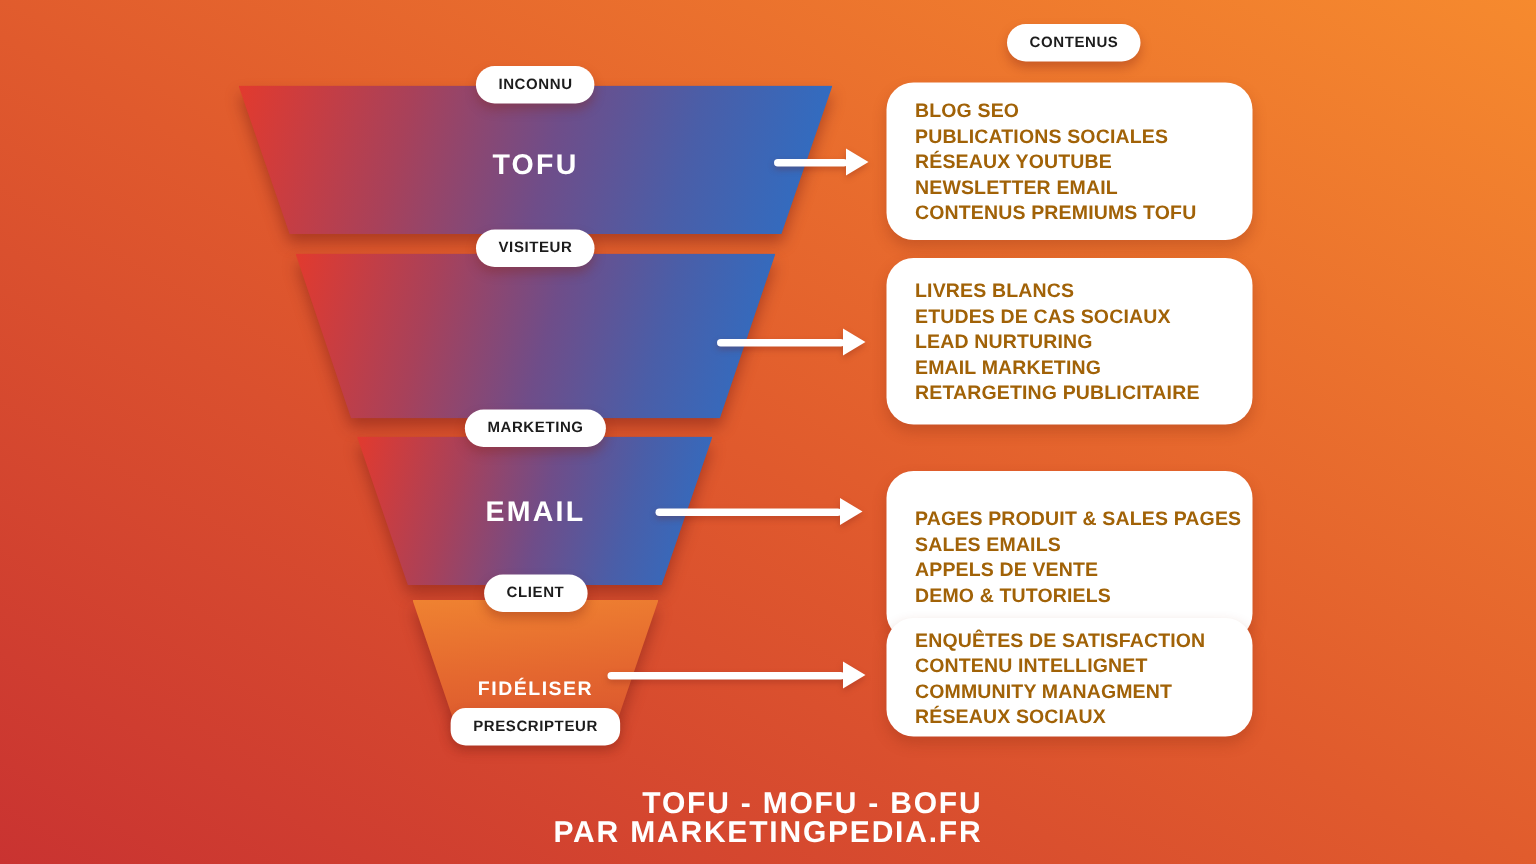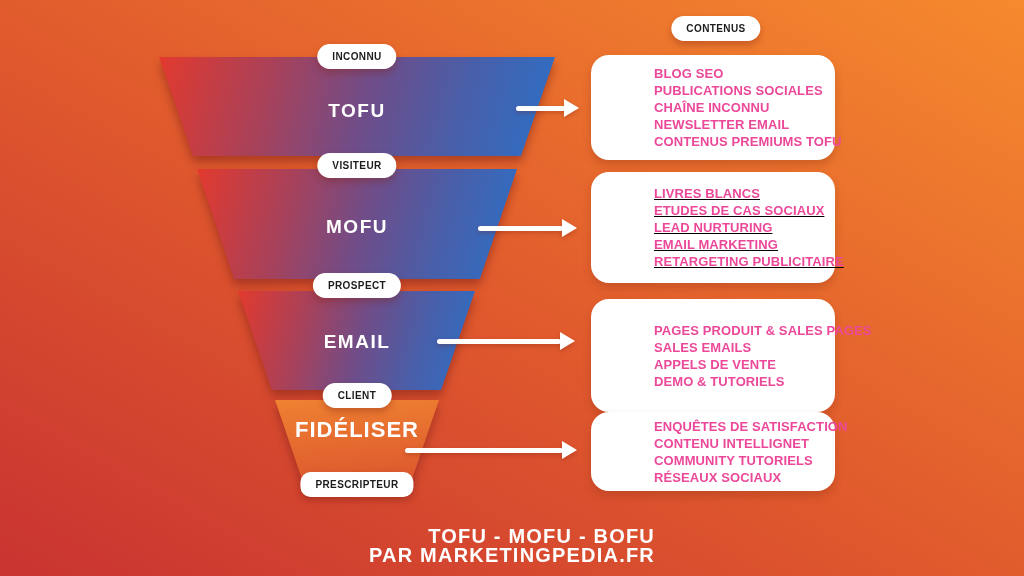--- a/index.html
+++ b/index.html
@@ -26,21 +26,21 @@
 
   
   .stage {
     position:absolute; left:357px; transform:translateX(-50%);
     color:#ffffff; font-weight:700; font-size:19px; letter-spacing:1.5px;
     line-height:32px; white-space:nowrap;
   }
   .stage.t1 { top:95px; }
   .stage.t2 { top:211px; }
   .stage.t3 { top:326px; }
-  .stage.t4 { top:419px; font-size:22px; line-height:22px; letter-spacing:1px; }
+  .stage.t4 { top:448px; font-size:13px; line-height:22px; letter-spacing:1px; }
 
   
   .pill {
     position:absolute; left:357px; transform:translateX(-50%);
     background:#ffffff; color:#1c1c1c; font-weight:700; font-size:10px;
     letter-spacing:.4px; padding:7px 15px; border-radius:16px; white-space:nowrap;
     box-shadow:0 4px 7px rgba(130,35,20,.35);
   }
   .pill.p1 { top:44px; }
   .pill.p2 { top:153px; }
@@ -61,25 +61,25 @@
   .arrow.a3 { left:437px; top:332px; width:138px; height:18px; }
   .arrow.a4 { left:405px; top:441px; width:172px; height:18px; }
 
   
   .cbox {
     position:absolute; left:591px; width:244px; box-sizing:border-box;
     background:#ffffff; border-radius:18px; padding:0 19px;
     display:flex; flex-direction:column; justify-content:center;
     box-shadow:0 5px 9px rgba(140,45,20,.3);
   }
-  .cbox .line { color:#ec4899; font-weight:700; font-size:13px;
-                line-height:17px; letter-spacing:.1px; white-space:nowrap;margin-left:44px; }
+  .cbox .line { color:#a16207; font-weight:700; font-size:13px;
+                line-height:17px; letter-spacing:.1px; white-space:nowrap; }
   .cbox.b1 { top:55px;  height:105px; }
-  .cbox.b2 { top:172px; height:111px;text-decoration:underline; }
-  .cbox.b3 { top:299px; height:113px;  }
+  .cbox.b2 { top:172px; height:111px; }
+  .cbox.b3 { top:314px; height:113px;  }
   .cbox.b4 { top:412px; height:79px;  }
 
   
   .footer {
     position:absolute; left:512px; top:527px; transform:translateX(-50%);
     color:#ffffff; font-weight:700; font-size:20px; line-height:19px;
     letter-spacing:1.2px; text-align:right; white-space:nowrap;
   }
 </style>
 </head>
@@ -94,27 +94,26 @@
       <div class="fseg grad"></div>
     </div>
   <div class="fshadow s3">
       <div class="fseg grad"></div>
     </div>
   <div class="fshadow s4">
       <div class="fseg loyal"></div>
     </div>
 
   <div class="stage t1">TOFU</div>
-  <div class="stage t2">MOFU</div>
   <div class="stage t3">EMAIL</div>
   <div class="stage t4">FIDÉLISER</div>
 
   <div class="pill p1">INCONNU</div>
   <div class="pill p2">VISITEUR</div>
-  <div class="pill p3">PROSPECT</div>
+  <div class="pill p3">MARKETING</div>
   <div class="pill p4">CLIENT</div>
   <div class="pill p5">PRESCRIPTEUR</div>
 
   <div class="pill contenus">CONTENUS</div>
 
   <div class="arrow a1">
       <div class="shaft"></div>
       <div class="head"></div>
     </div>
   <div class="arrow a2">
@@ -126,41 +125,41 @@
       <div class="head"></div>
     </div>
   <div class="arrow a4">
       <div class="shaft"></div>
       <div class="head"></div>
     </div>
 
   <div class="cbox b1">
     <div class="line">BLOG SEO</div>
     <div class="line">PUBLICATIONS SOCIALES</div>
-    <div class="line">CHAÎNE INCONNU</div>
+    <div class="line">RÉSEAUX YOUTUBE</div>
     <div class="line">NEWSLETTER EMAIL</div>
     <div class="line">CONTENUS PREMIUMS TOFU</div>
   </div>
   <div class="cbox b2">
     <div class="line">LIVRES BLANCS</div>
     <div class="line">ETUDES DE CAS SOCIAUX</div>
     <div class="line">LEAD NURTURING</div>
     <div class="line">EMAIL MARKETING</div>
     <div class="line">RETARGETING PUBLICITAIRE</div>
   </div>
   <div class="cbox b3">
     <div class="line">PAGES PRODUIT &amp; SALES PAGES</div>
     <div class="line">SALES EMAILS</div>
     <div class="line">APPELS DE VENTE</div>
     <div class="line">DEMO &amp; TUTORIELS</div>
   </div>
   <div class="cbox b4">
     <div class="line">ENQUÊTES DE SATISFACTION</div>
     <div class="line">CONTENU INTELLIGNET</div>
-    <div class="line">COMMUNITY TUTORIELS</div>
+    <div class="line">COMMUNITY MANAGMENT</div>
     <div class="line">RÉSEAUX SOCIAUX</div>
   </div>
 
   <div class="footer">
     <div>TOFU - MOFU - BOFU</div>
     <div>PAR MARKETINGPEDIA.FR</div>
   </div>
 
 </div>
 

